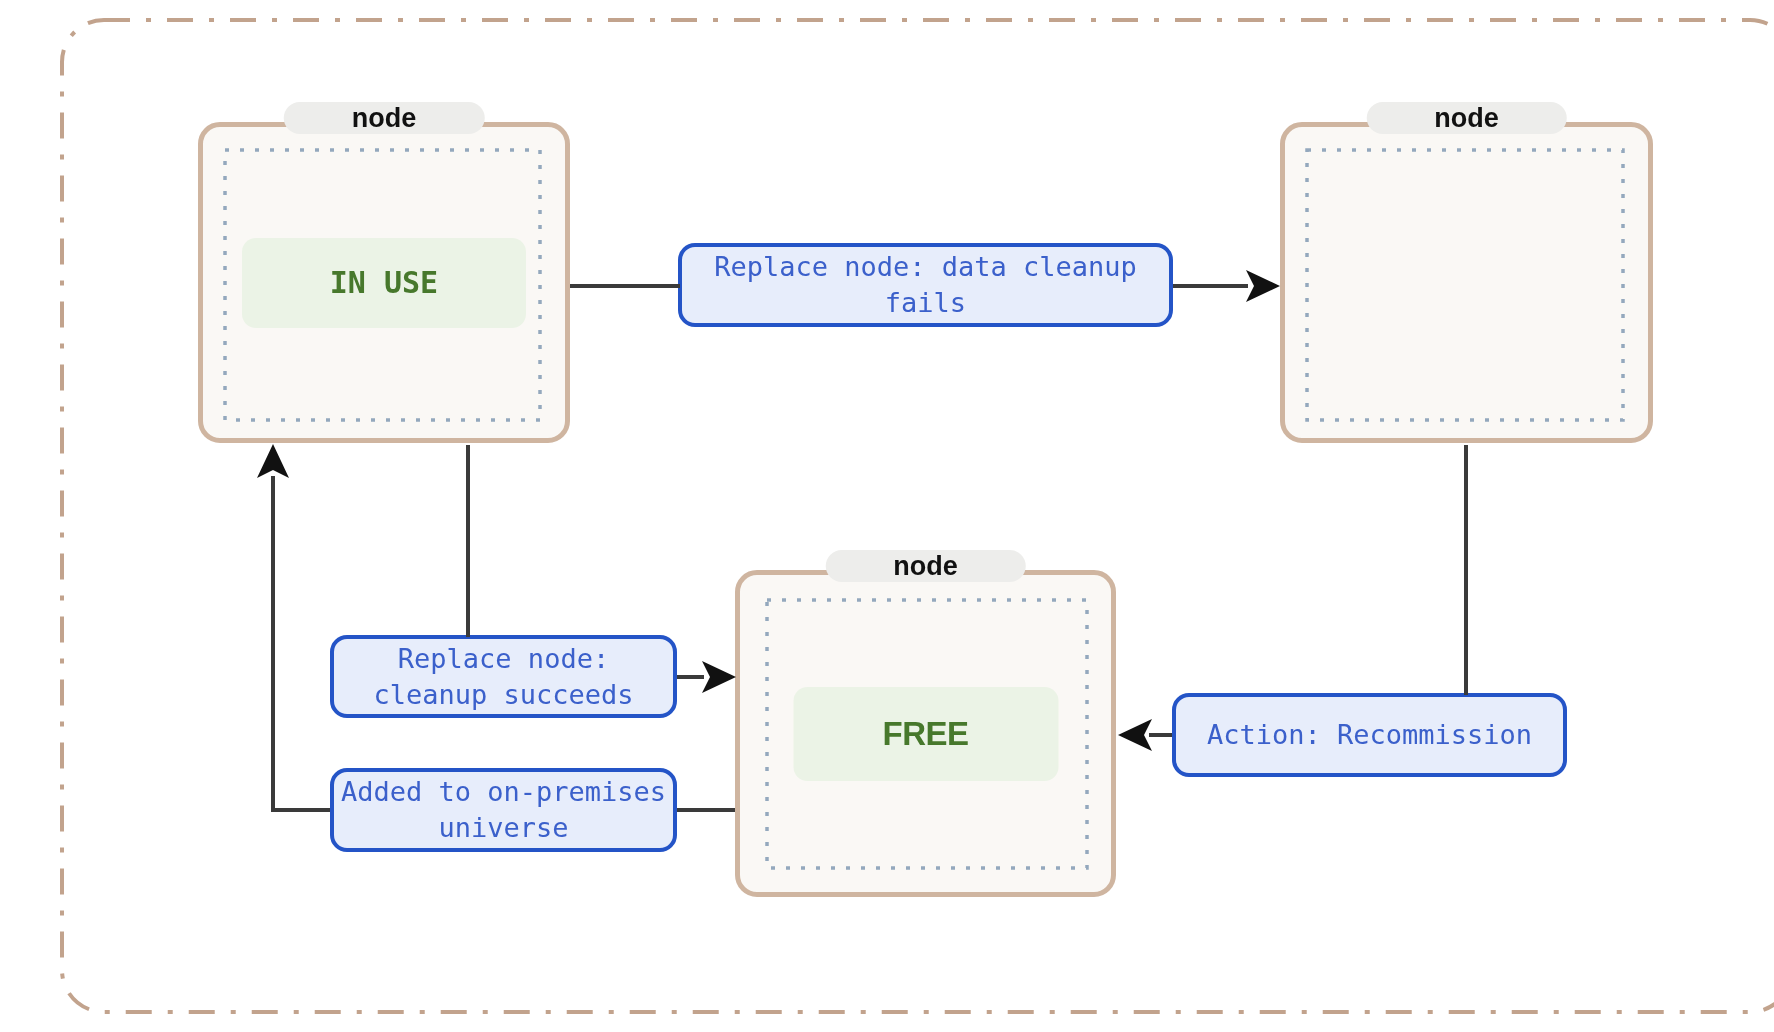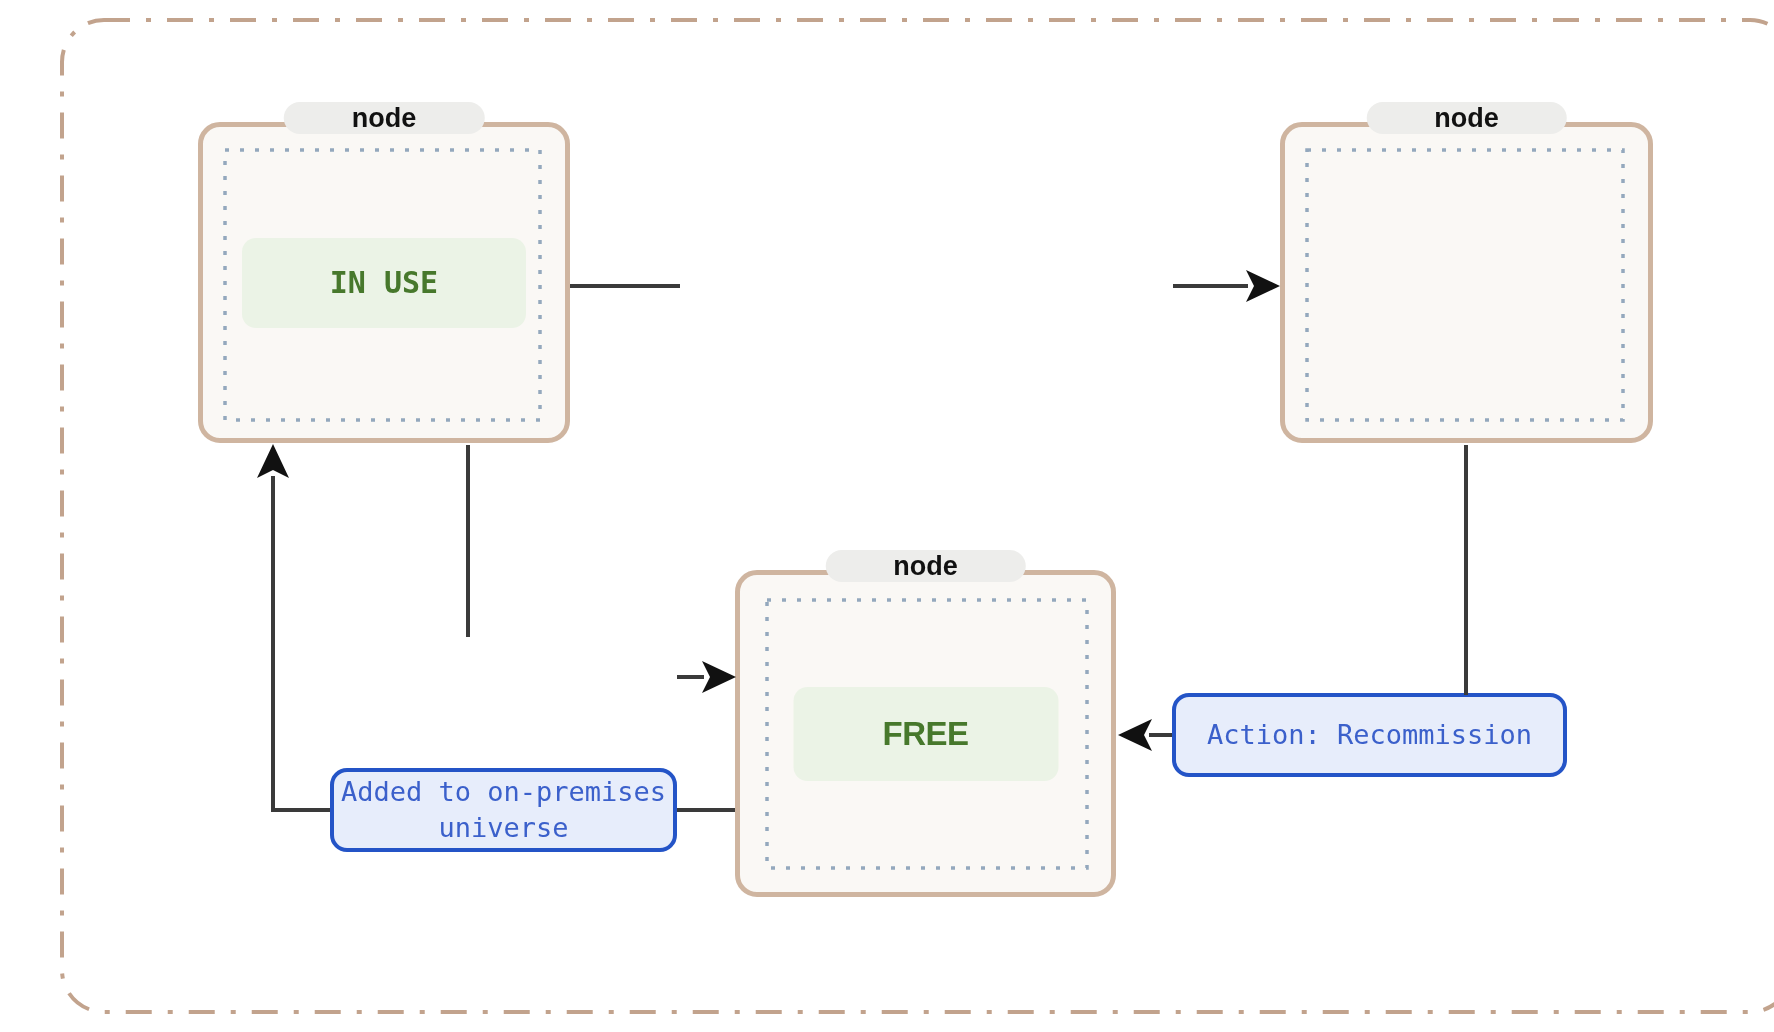--- a/index.html
+++ b/index.html
@@ -71,20 +71,24 @@
 
   <div class="node node-free">
     <div class="pill">
       <span>node</span>
     </div>
     <div class="state-box sb-free">
       <span class="state-sans">FREE</span>
     </div>
   </div>
 
+  <div class="edge-label label-e1">Replace node: data cleanup
+fails</div>
+  <div class="edge-label label-e2">Replace node:
+cleanup succeeds</div>
   <div class="edge-label label-e4">Action: Recommission</div>
   <div class="edge-label label-e3">Added to on-premises
 universe</div>
 
   <svg class="overlay" width="1774" height="1032" viewBox="0 0 1774 1032">
     <rect class="outer-frame" x="22" y="20" width="1730" height="992" rx="42"></rect>
 
     <rect class="dotted-rect" x="185" y="150" width="315" height="270"></rect>
     <rect class="dotted-rect" x="1267" y="150" width="316" height="270"></rect>
     <rect class="dotted-rect" x="727" y="600" width="320" height="268"></rect>

